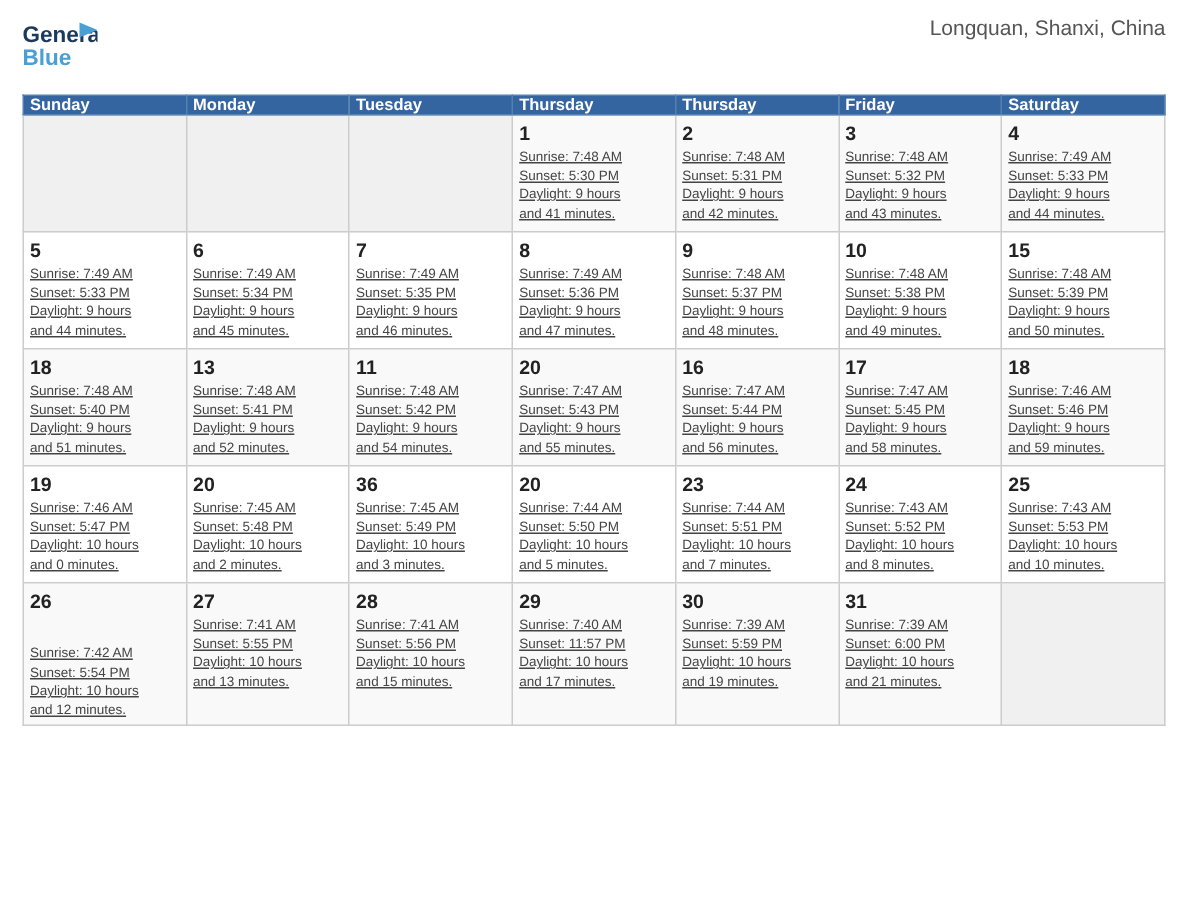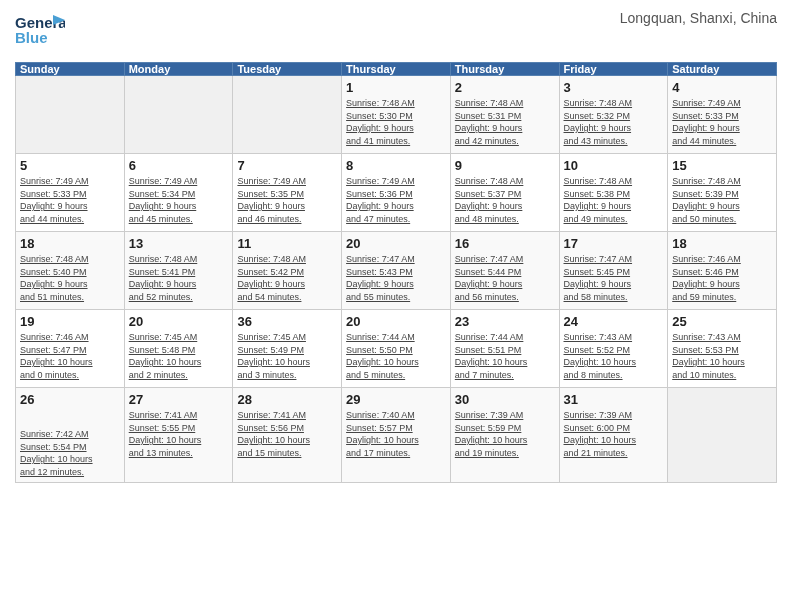--- a/index.html
+++ b/index.html
@@ -315,21 +315,21 @@
           <td>
             <span class="day-num">28</span>
             <div class="day-info" style="white-space: pre-line;">Sunrise: 7:41 AM
 Sunset: 5:56 PM
 Daylight: 10 hours
 and 15 minutes.</div>
           </td>
           <td>
             <span class="day-num">29</span>
             <div class="day-info" style="white-space: pre-line;">Sunrise: 7:40 AM
-Sunset: 5:57 PM
+Sunset: 11:57 PM
 Daylight: 10 hours
 and 17 minutes.</div>
           </td>
           <td>
             <span class="day-num">30</span>
             <div class="day-info" style="white-space: pre-line;">Sunrise: 7:39 AM
 Sunset: 5:59 PM
 Daylight: 10 hours
 and 19 minutes.</div>
           </td>

